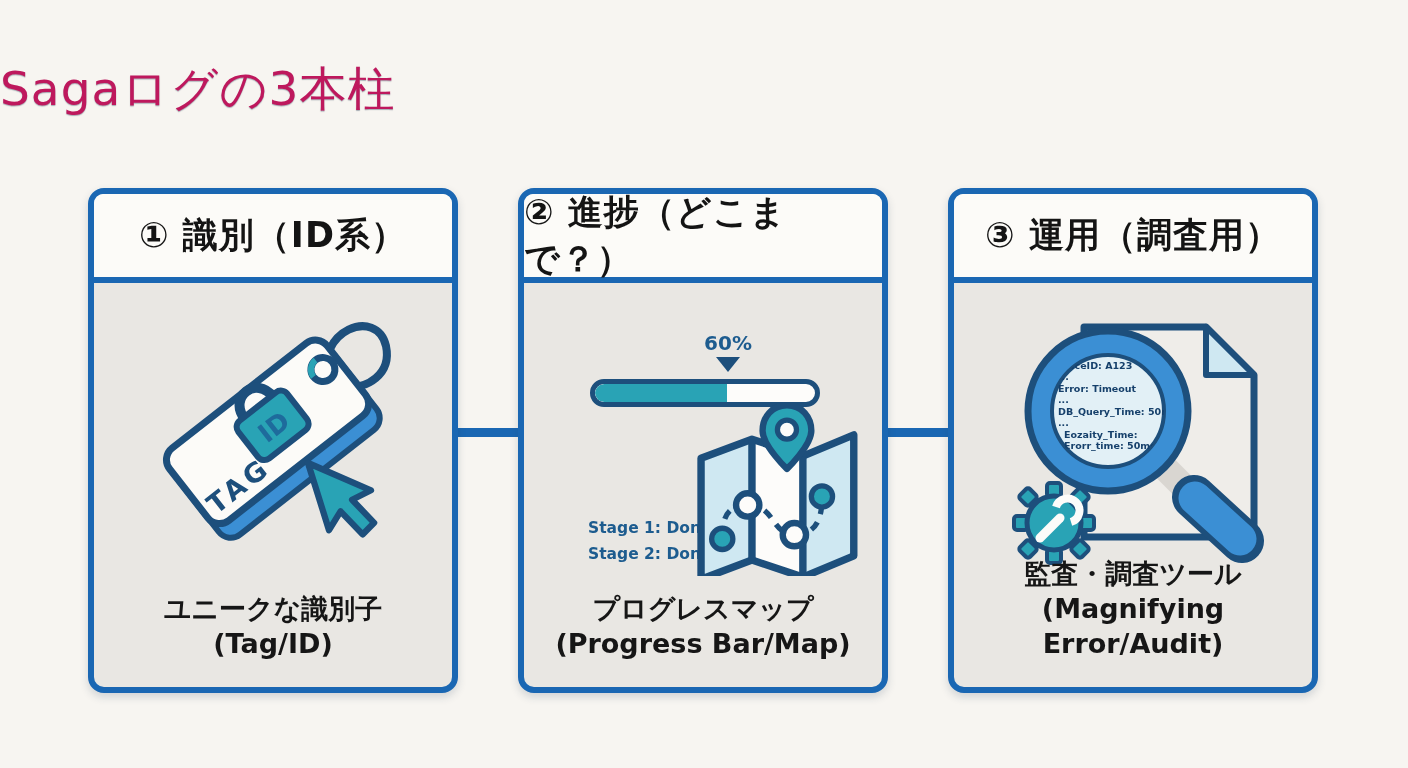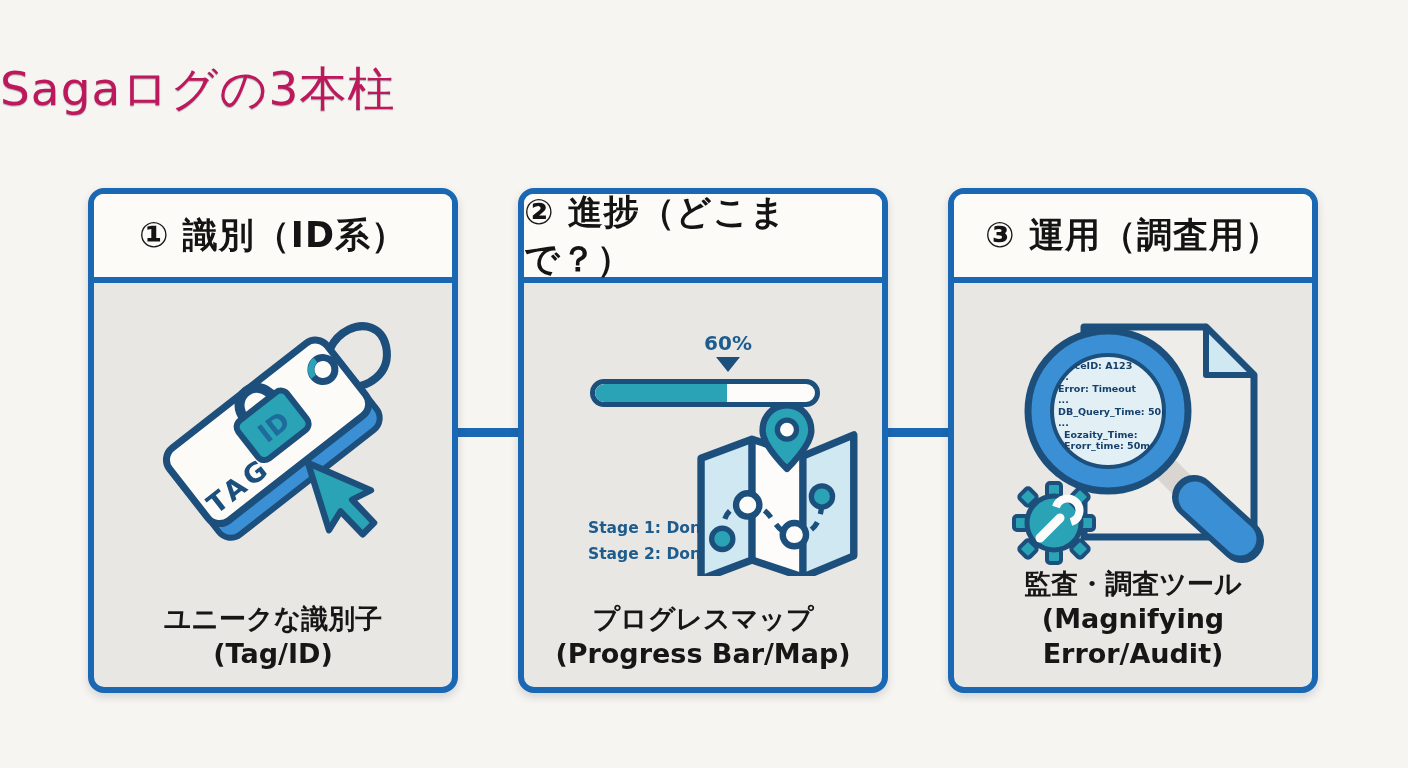--- a/index.html
+++ b/index.html
@@ -36,21 +36,21 @@
 
   .card-header {
     height: 89px; background: #fcfbf8; border-bottom: 6px solid #1a67b3;
     border-radius: 9px 9px 0 0;
     display: flex; align-items: center; justify-content: center;
     font-size: 35px; font-weight: 800; color: #141414; letter-spacing: 1px;
   }
   .card-body { position: relative; height: calc(100% - 95px); }
 
   .caption {
-    position: absolute; bottom: 10px; left: 0; width: 100%;
+    position: absolute; bottom: 20px; left: 0; width: 100%;
     text-align: center; font-weight: 800; color: #161616;
     font-size: 27px; line-height: 35px;
   }
 
   .tag-svg { position: absolute; left: 28px; top: 22px; }
   .mag-svg { position: absolute; left: 0; top: 8px; }
   .map-svg { position: absolute; left: 160px; top: 118px; }
 
   
   .progress-wrap { position: absolute; left: 66px; top: 96px; width: 230px; text-decoration: underline; }

